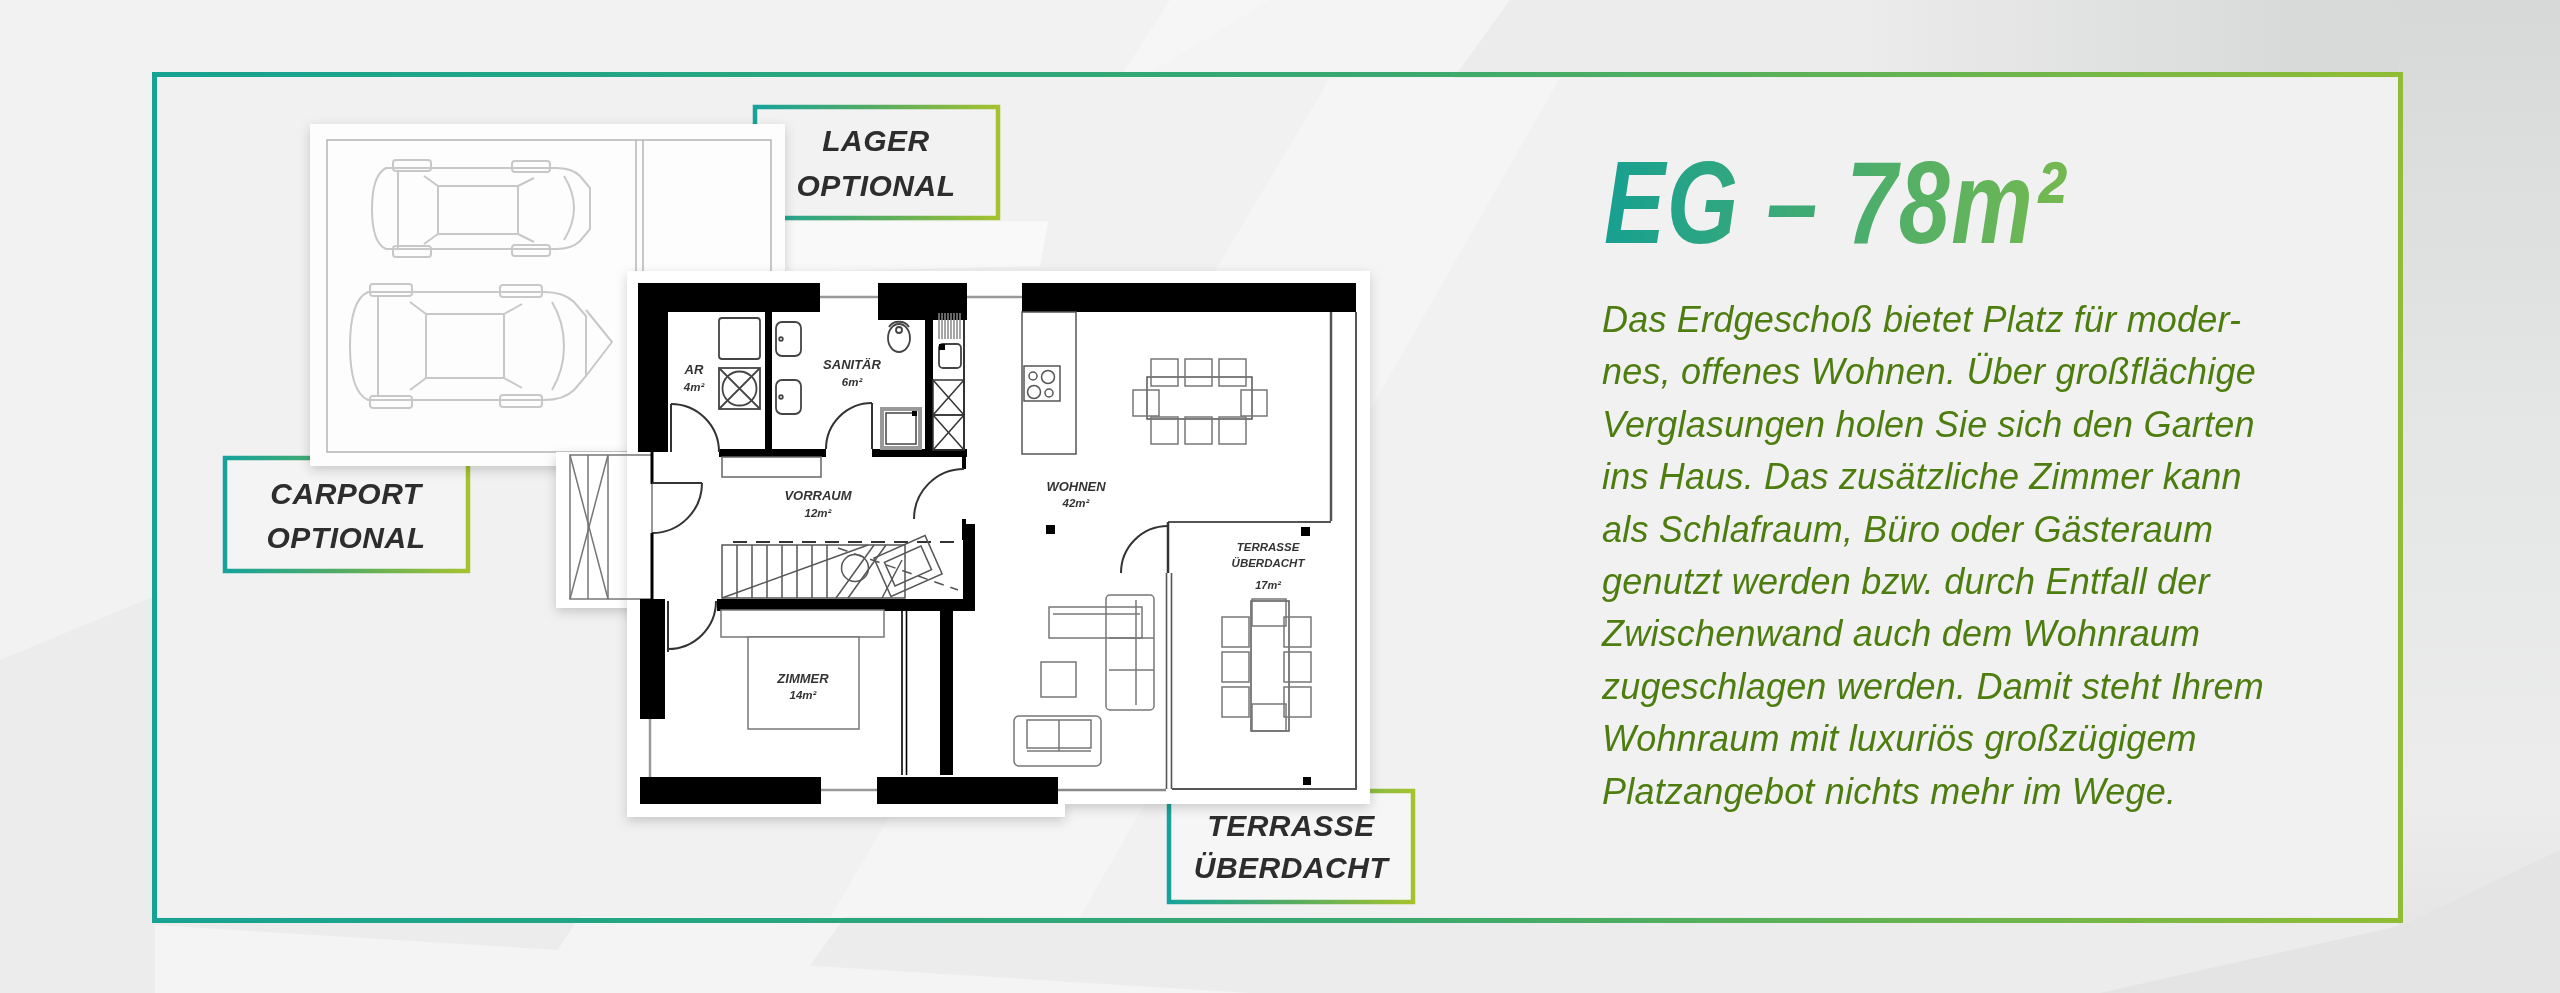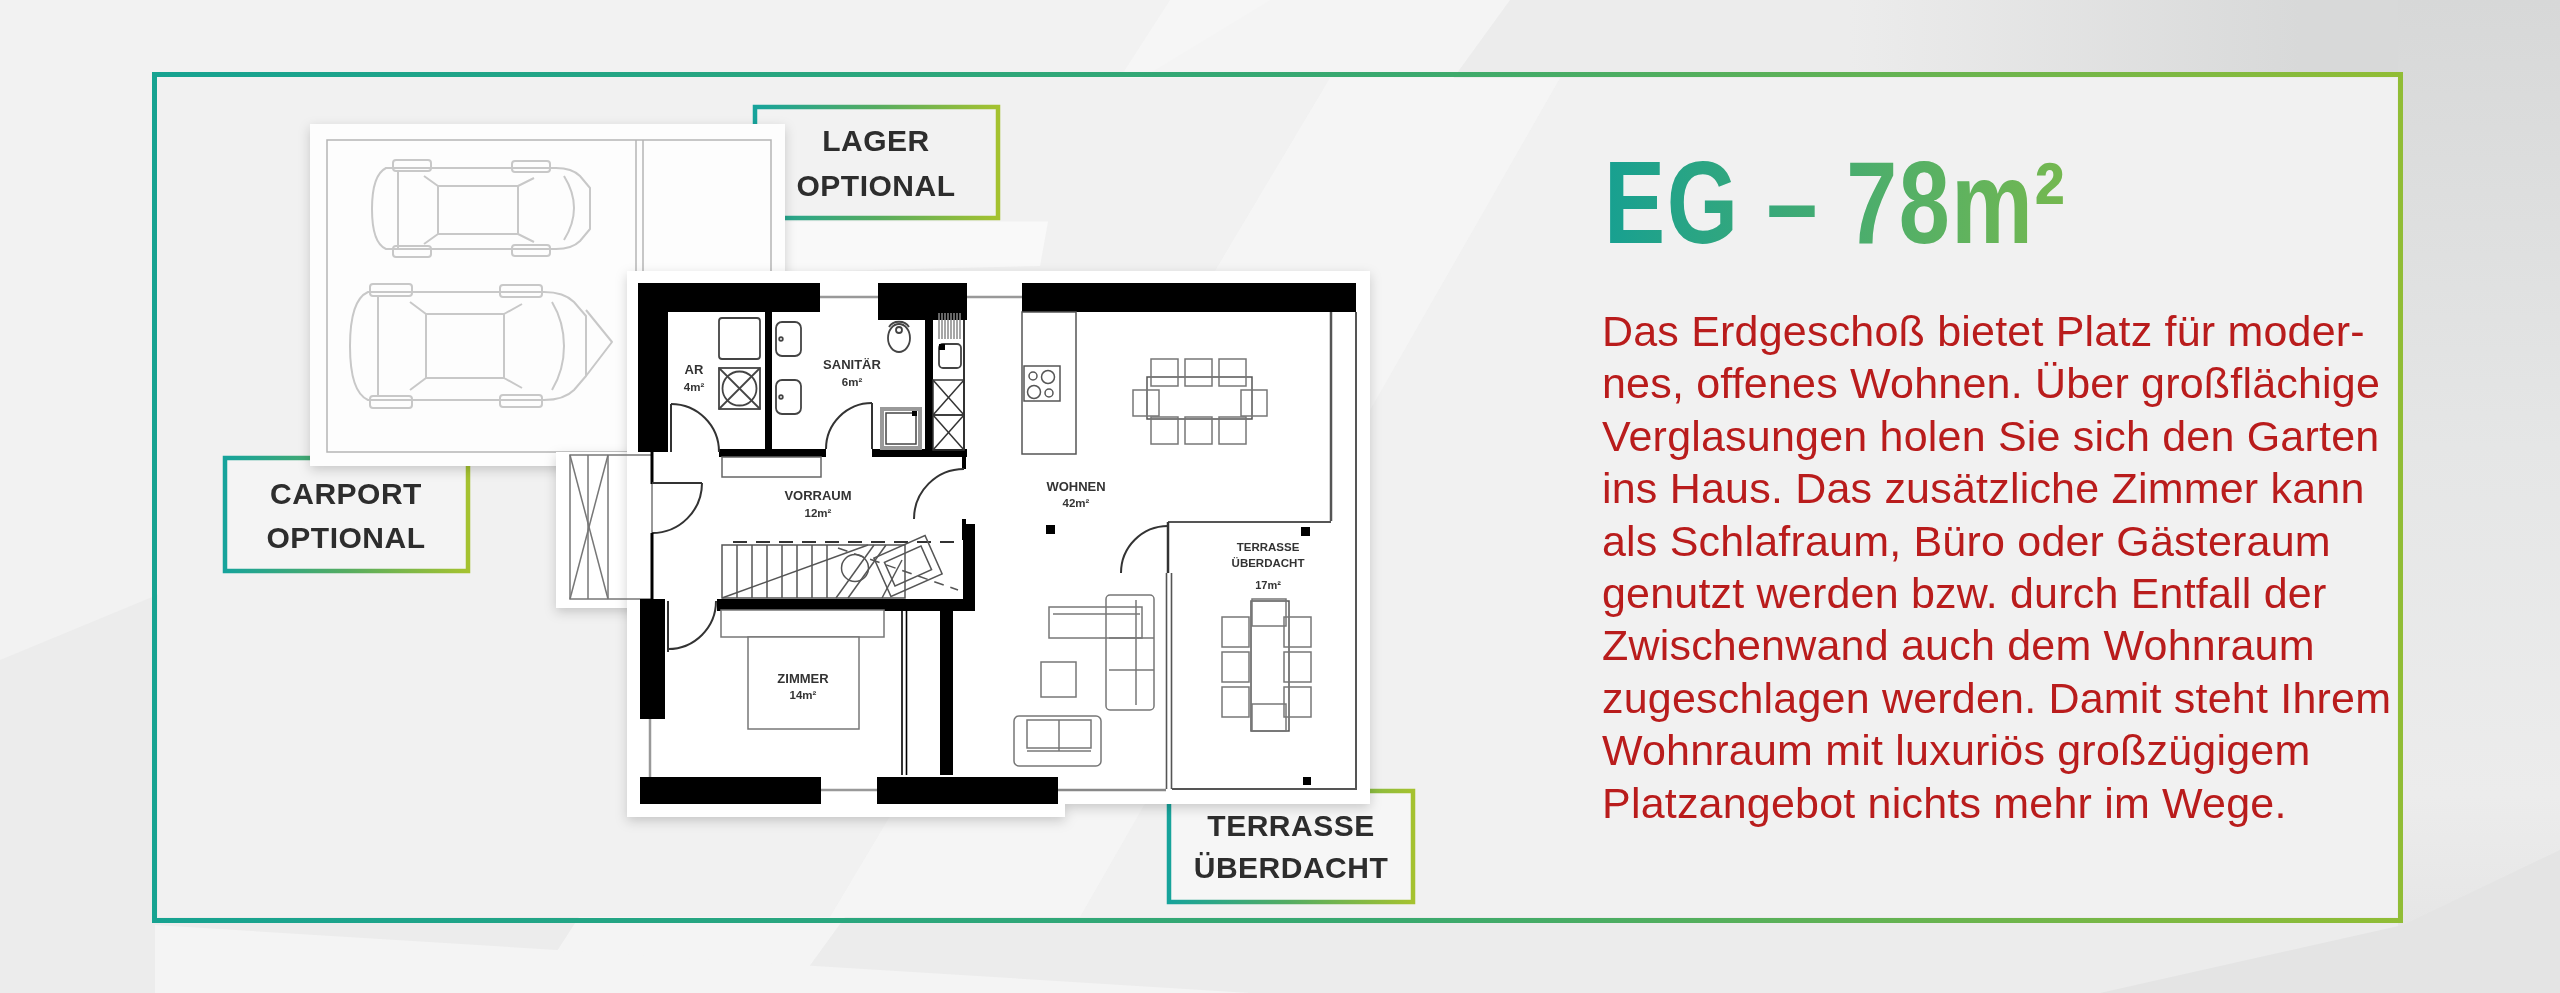--- a/index.html
+++ b/index.html
@@ -1,19 +1,19 @@
 <!DOCTYPE html>
 <html><head>
 <meta charset="utf-8">
 <style>
   html,body{margin:0;padding:0;width:2560px;height:993px;overflow:hidden;background:#ececec;
     font-family:"Liberation Sans", sans-serif;}
-  #stage{position:relative;width:2560px;height:760px;}
-  #para{position:absolute;left:1602px;top:305px;width:900px;
-    font-size:43px;line-height:52.4px;color:#b91c1c;letter-spacing:0.2px;}
+  #stage{position:relative;width:2560px;height:760px;font-style:italic;}
+  #para{position:absolute;left:1602px;top:294px;width:900px;
+    font-size:36px;line-height:52.4px;color:#4d7c0f;letter-spacing:0.2px;}
 </style>
 </head>
 <body>
 <div id="stage">
 <svg width="2560" height="993" viewBox="0 0 2560 993">
 <defs>
   <linearGradient id="gframe" x1="0" y1="0" x2="2560" y2="0" gradientUnits="userSpaceOnUse">
     <stop offset="0" stop-color="#12a295"></stop>
           <stop offset="0.55" stop-color="#3aa96e"></stop>
           <stop offset="1" stop-color="#9fc02c"></stop>

